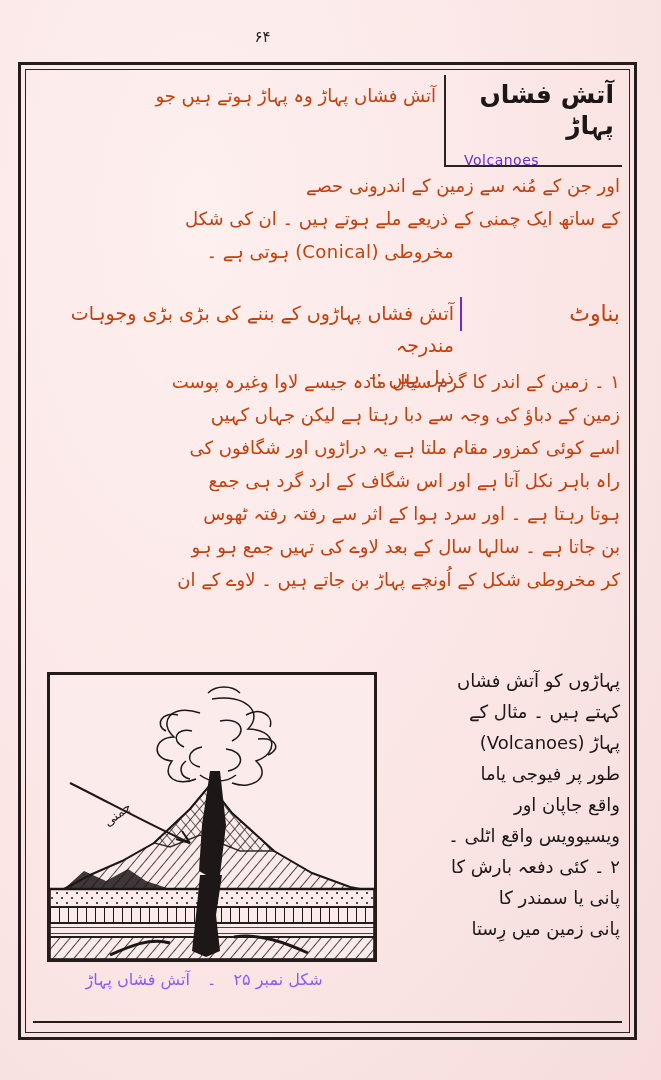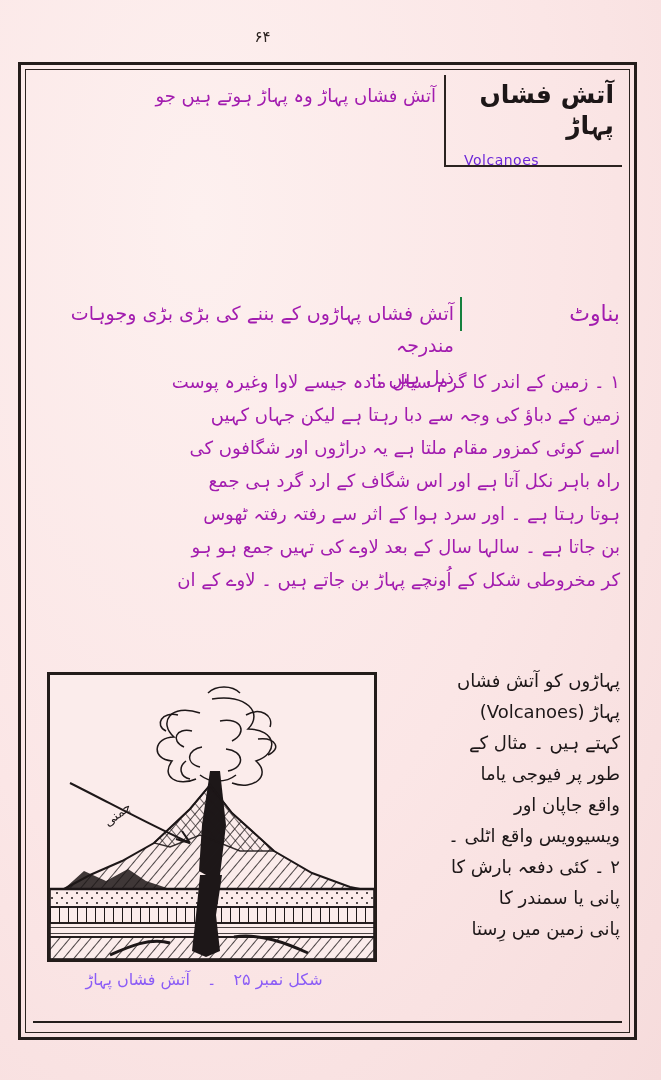--- a/index.html
+++ b/index.html
@@ -46,21 +46,21 @@
     right: 4px;
     bottom: 4px;
     border: 1px solid #2b2320;
     box-sizing: border-box;
   }
   
   .urdu {
     direction: rtl;
     text-align: right;
     font-family: "DejaVu Sans", sans-serif;
-    color: #a21caf;
+    color: #c2410c;
   }
   
   .head-box {
     position: absolute;
     right: 12px;
     top: 10px;
     width: 178px;
     height: 92px;
     border-left: 2px solid #2b2320;
     border-bottom: 2px solid #2b2320;
@@ -98,21 +98,21 @@
     width: 580px;
     font-size: 18px;
     line-height: 33px;
   }
   .banawat-label {
     position: absolute;
     right: 14px;
     top: 232px;
     width: 160px;
     font-size: 22px;
-    border-left: 2px solid #15803d;
+    border-left: 2px solid #6d28d9;
     box-sizing: border-box;
     padding-left: 6px;
     line-height: 34px;
   }
   .banawat-text {
     position: absolute;
     right: 180px;
     top: 232px;
     width: 414px;
     font-size: 19px;
@@ -184,41 +184,50 @@
 
   <div class="head-box">
     <div class="head-title urdu">آتش فشاں پہاڑ</div>
     <div class="head-sub latin">Volcanoes</div>
   </div>
 
   <div class="intro-para urdu">
     <div>آتش فشاں پہاڑ وہ پہاڑ ہوتے ہیں جو</div>
   </div>
 
+  <div class="para-block urdu" style="top:104px;">
+    <div>اور جن کے مُنہ سے زمین کے اندرونی حصے</div>
+    <div>کے ساتھ ایک چمنی کے ذریعے ملے ہوتے ہیں ۔ ان کی شکل</div>
+    <div class="conical-line">
+      <span>مخروطی</span>
+      <span class="latin">(Conical)</span>
+      <span>ہوتی ہے ۔</span>
+    </div>
+  </div>
 
   <div class="banawat-label urdu">بناوٹ</div>
   <div class="banawat-text urdu">
     <div>آتش فشاں پہاڑوں کے بننے کی بڑی بڑی وجوہات مندرجہ</div>
     <div>ذیل ہیں :-</div>
   </div>
 
   <div class="para-block urdu" style="top:300px;">
     <div>۱ ۔ زمین کے اندر کا گرم سیال مادہ جیسے لاوا وغیرہ پوست</div>
     <div>زمین کے دباؤ کی وجہ سے دبا رہتا ہے لیکن جہاں کہیں</div>
     <div>اسے کوئی کمزور مقام ملتا ہے یہ دراڑوں اور شگافوں کی</div>
     <div>راہ باہر نکل آتا ہے اور اس شگاف کے ارد گرد ہی جمع</div>
     <div>ہوتا رہتا ہے ۔ اور سرد ہوا کے اثر سے رفتہ رفتہ ٹھوس</div>
     <div>بن جاتا ہے ۔ سالہا سال کے بعد لاوے کی تہیں جمع ہو ہو</div>
     <div>کر مخروطی شکل کے اُونچے پہاڑ بن جاتے ہیں ۔ لاوے کے ان</div>
   </div>
 
   <div class="side-col ink">
     <div>پہاڑوں کو آتش فشاں</div>
+    <div>کہتے ہیں ۔ مثال کے</div>
     <div>پہاڑ (Volcanoes)</div>
-    <div>کہتے ہیں ۔ مثال کے</div>
     <div>طور پر فیوجی یاما</div>
     <div>واقع جاپان اور</div>
     <div>ویسیوویس واقع اٹلی ۔</div>
     <div>۲ ۔ کئی دفعہ بارش کا</div>
     <div>پانی یا سمندر کا</div>
     <div>پانی زمین میں رِستا</div>
   </div>
 
   <div class="figure-box">
     <svg width="324" height="284" viewBox="0 0 324 284">

